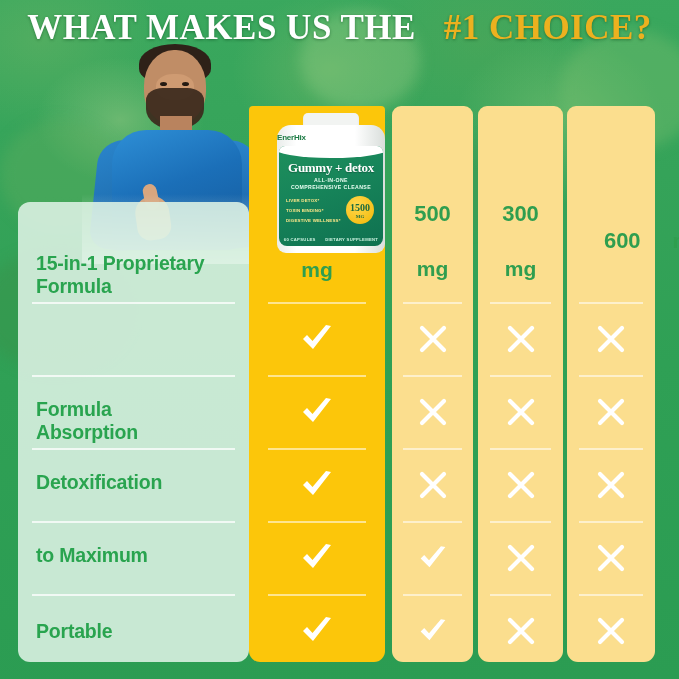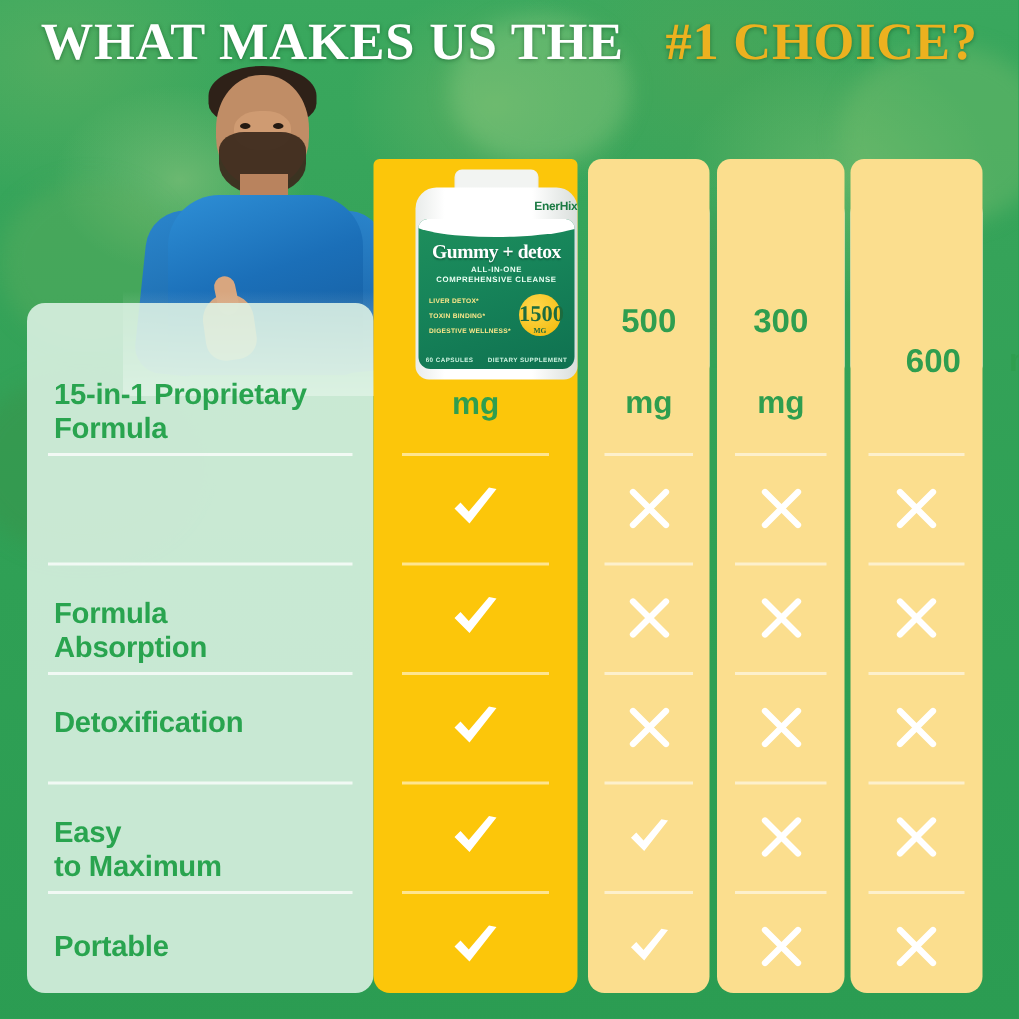--- a/index.html
+++ b/index.html
@@ -108,21 +108,21 @@
     position:absolute; left:50%; transform:translateX(-50%); top:0;
     width:56px; height:18px; background:#f2f4f2; border-radius:5px 5px 2px 2px;
     box-shadow:inset 0 -2px 2px rgba(0,0,0,.08);
   }
   .hb-body{
     position:absolute; left:0; top:12px; width:108px; height:128px;
     background:linear-gradient(90deg,#e9ecea 0%, #ffffff 18%, #ffffff 72%, #d9dedb 100%);
     border-radius:14px 14px 9px 9px;
   }
   .hb-brand{
-    position:absolute; left:0; top:20px; width:108px; text-align:right;
+    position:absolute; left:0; top:20px; width:108px; text-align:left;
     font-size:8px; font-weight:bold; color:#1b7a43; letter-spacing:-.2px;
   }
   .hb-label{
     position:absolute; left:2px; top:33px; width:104px; height:100px;
     background:linear-gradient(160deg,#1f8f5c 0%, #17855a 40%, #0f7150 100%);
     border-radius:6px 6px 8px 8px; overflow:hidden;
   }
   .hb-wave{
     position:absolute; left:-6px; top:-10px; width:120px; height:22px;
     background:#ffffff; border-radius:0 0 60% 55%;
@@ -143,21 +143,21 @@
     font-size:4.4px; font-weight:bold; color:#ffe98a; line-height:2.3;
     letter-spacing:.2px;
   }
   .hb-badge{
     position:absolute; right:9px; top:50px; width:28px; height:28px;
     background:radial-gradient(circle at 38% 32%, #ffd84d, #f2b705);
     border-radius:50%; color:#1c6b3f; text-align:center;
     font-family:"Liberation Serif", serif; font-weight:bold;
     line-height:1; padding-top:7px;
   }
-  .hb-badge b{ display:block; font-size:15px; }
+  .hb-badge b{ display:block; font-size:10px; }
   .hb-badge i{ display:block; font-size:5px; font-style:normal; margin-top:1px;}
   .hb-foot{
     position:absolute; left:0; bottom:4px; width:104px;
     display:flex; justify-content:space-around;
     font-size:4.2px; font-weight:bold; color:#cdf3e0; letter-spacing:.3px;
   }
 
   
   .table{ position:absolute; left:18px; top:202px; width:643px; height:460px; z-index:5;}
   .labels{
@@ -293,21 +293,20 @@
       <div>Absorption</div>
     </div>
     <div class="divider" style="top:246px;"></div>
 
     <div class="row-label" style="top:269px;">
       <div>Detoxification</div>
     </div>
     <div class="divider" style="top:319px;"></div>
 
     <div class="row-label" style="top:342px;">
-      <div>Easy</div>
       <div>to Maximum</div>
     </div>
     <div class="divider" style="top:392px;"></div>
 
     <div class="row-label" style="top:418px;">
       <div>Portable</div>
     </div>
   </div>
 
   <div class="col main">

